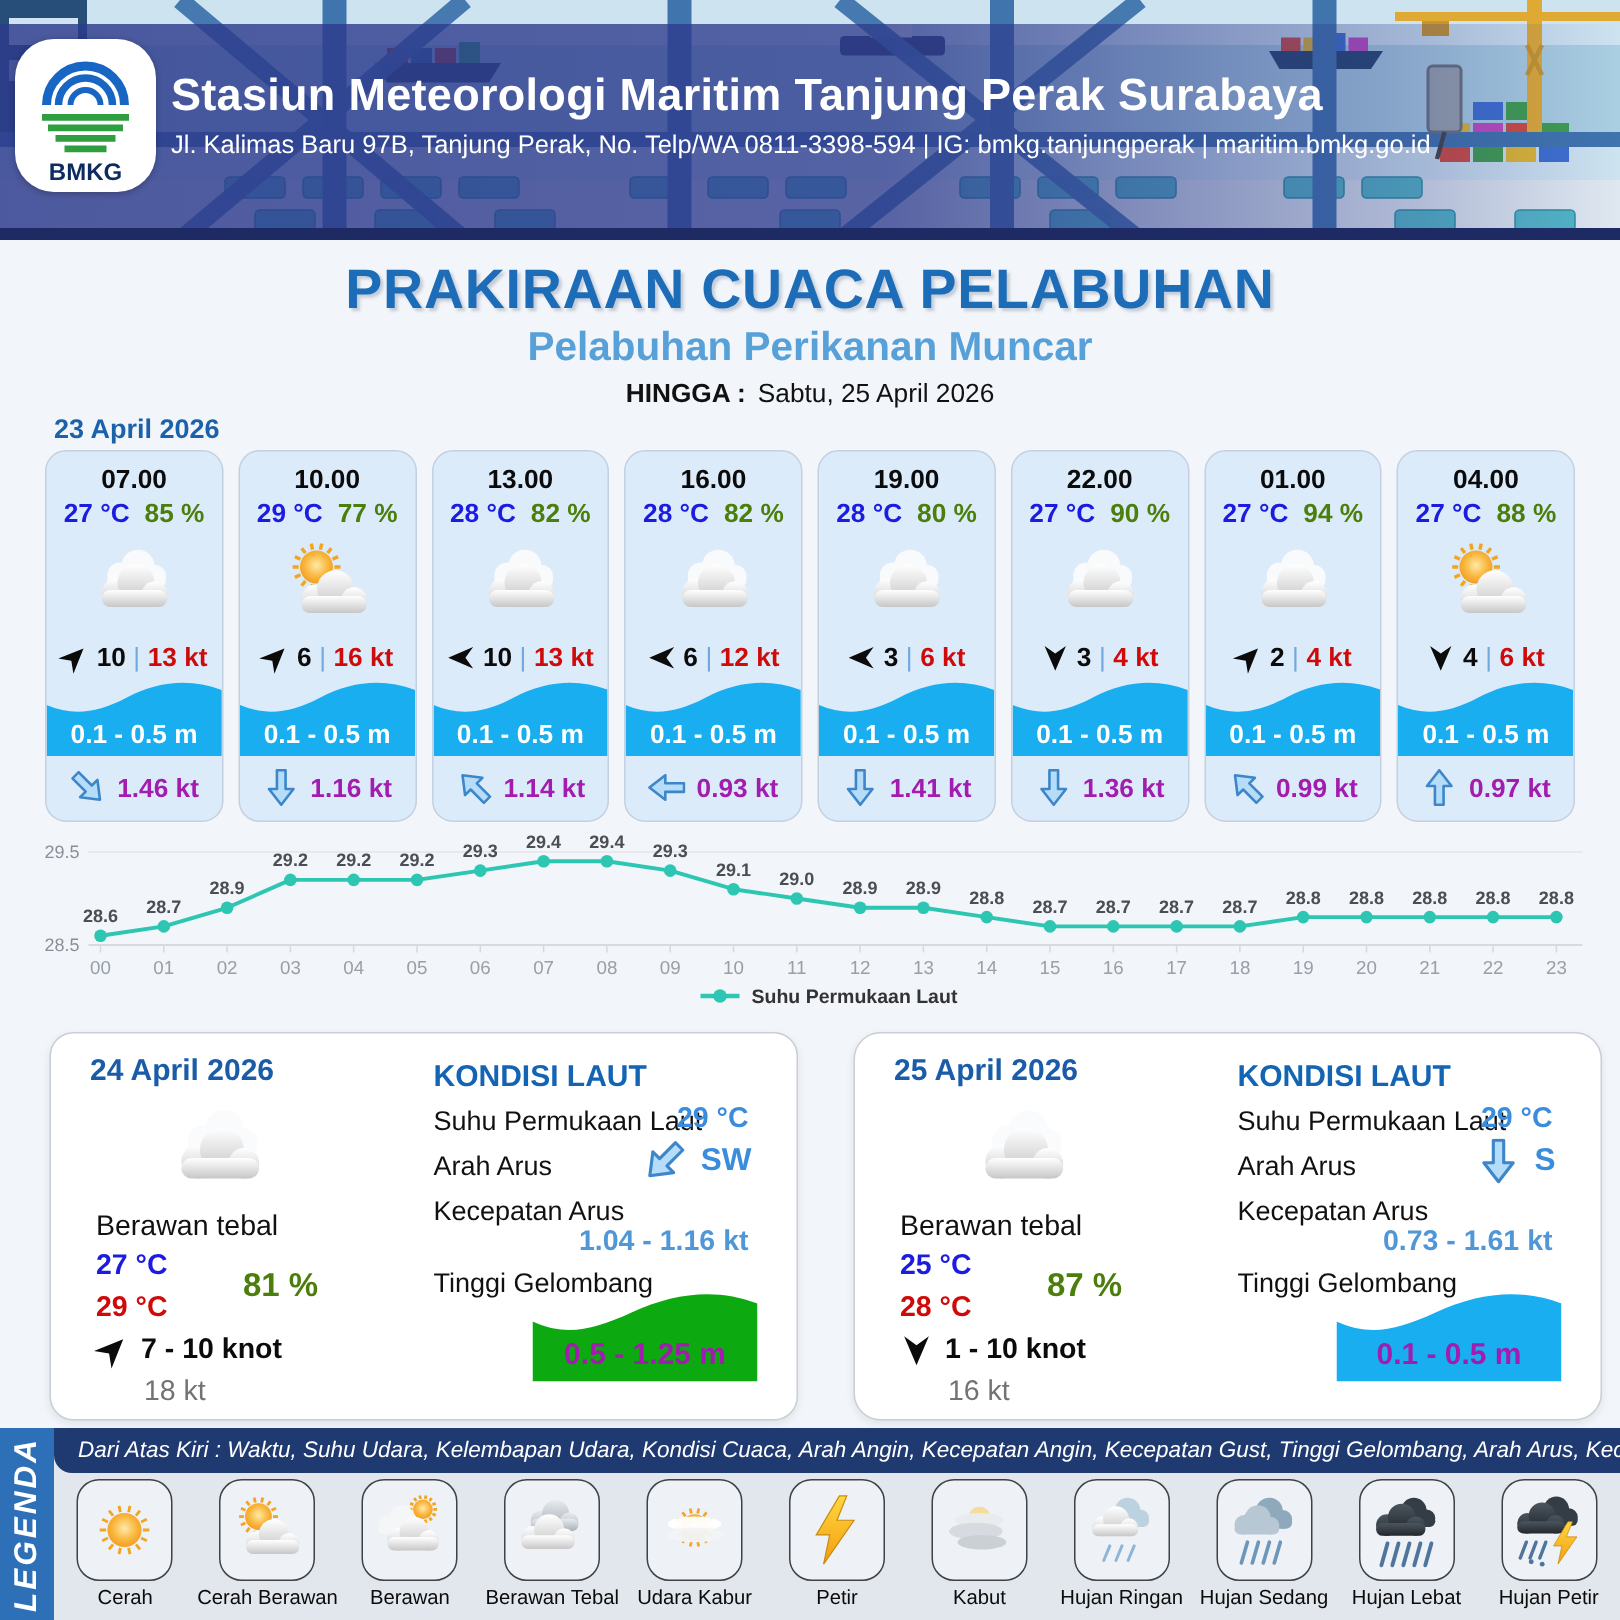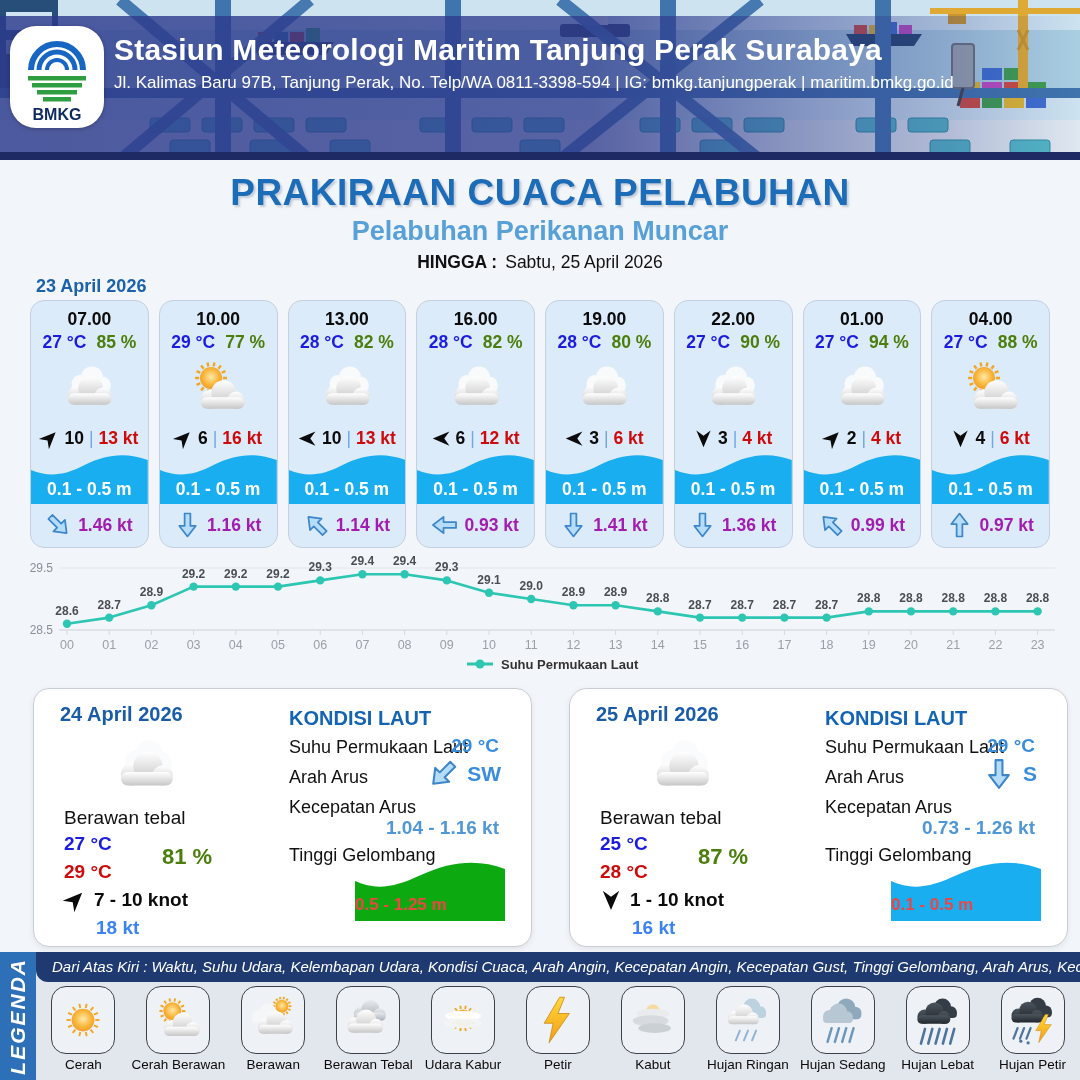--- a/index.html
+++ b/index.html
@@ -10,21 +10,21 @@
   
   .header{position:absolute;left:0;top:0;width:1080px;height:160px;overflow:hidden;}
   .header svg.hillus{position:absolute;inset:0;}
   .h-overlay{position:absolute;left:0;top:16px;width:1080px;height:138px;
     background:linear-gradient(90deg,rgba(45,58,140,.82) 0%,rgba(45,58,140,.76) 55%,rgba(45,58,140,.25) 88%,rgba(45,58,140,0) 100%);}
   .h-bottomstrip{position:absolute;left:0;top:152px;width:1080px;height:8px;background:#1d2a63;}
   .logo{position:absolute;left:10px;top:26px;width:94px;height:102px;background:#fff;border-radius:26px;
         display:flex;align-items:center;justify-content:center;box-shadow:0 1px 4px rgba(0,0,0,.25);}
   .h-text{position:absolute;left:114px;top:26px;color:#fff;}
   .h-agency{font-size:17.5px;font-weight:bold;letter-spacing:.3px;}
-  .h-station{font-size:30px;font-weight:bold;margin-top:7px;letter-spacing:.2px;}
+  .h-station{font-size:30px;font-weight:bold;margin-top:21px;letter-spacing:.2px;}
   .h-address{font-size:17px;margin-top:6px;}
 
   
   .title-main{position:absolute;left:0;top:172px;width:1080px;text-align:center;
     font-size:37px;font-weight:bold;color:#1d6cb7;letter-spacing:.5px;
     text-shadow:2px 2px 2px rgba(110,130,155,.35);}
   .title-sub{position:absolute;left:0;top:216px;width:1080px;text-align:center;
     font-size:27px;font-weight:bold;color:#57a0d8;}
   .validity{position:absolute;left:0;top:252px;width:1080px;display:flex;justify-content:center;gap:110px;
     font-size:17.5px;color:#111;}
@@ -63,33 +63,33 @@
   .dc-date{position:absolute;left:26px;top:14px;font-size:20px;font-weight:bold;color:#1a5ca8;}
   .dc-icon{position:absolute;left:52px;top:40px;width:120px;height:76px;}
   .dc-icon svg{width:100%;height:100%;}
   .dc-cond{position:absolute;left:30px;top:118px;font-size:19px;color:#111;}
   .dc-tmin{position:absolute;left:30px;top:144px;font-size:19px;font-weight:bold;color:#1c1ce0;}
   .dc-tmax{position:absolute;left:30px;top:172px;font-size:19px;font-weight:bold;color:#cf0a0a;}
   .dc-hum{position:absolute;left:128px;top:155px;font-size:22px;font-weight:bold;color:#4b7e0a;}
   .dc-wind{position:absolute;left:30px;top:200px;display:flex;align-items:center;gap:8px;
     font-size:19px;font-weight:bold;color:#0b0b0b;}
   .dc-wind .warrow{width:22px;height:22px;}
-  .dc-gust{position:absolute;left:62px;top:228px;font-size:19px;font-weight:bold;color:#3b82f6;}
+  .dc-gust{position:absolute;left:62px;top:228px;font-size:19px;font-weight:normal;color:#737373;}
   .dc-sea-title{position:absolute;left:255px;top:18px;font-size:20px;font-weight:bold;color:#1464b4;}
   .dc-lbl{position:absolute;left:255px;font-size:18px;color:#111;}
   .dc-lbl.l1{top:48px;} .dc-lbl.l2{top:78px;} .dc-lbl.l3{top:108px;} .dc-lbl.l4{top:156px;}
   .dc-sst{position:absolute;right:32px;top:46px;font-size:19px;font-weight:bold;color:#3a8ddd;}
   .dc-dir{position:absolute;right:30px;top:72px;display:flex;align-items:center;gap:9px;
     font-size:21px;font-weight:bold;color:#3a8ddd;}
   .dc-dir .carrow{width:30px;height:26px;}
   .dc-cur{position:absolute;right:32px;top:128px;font-size:19px;font-weight:bold;color:#4f97d7;}
   .dc-wavebox{position:absolute;right:26px;top:168px;width:150px;height:64px;}
   .dc-wavebox svg{position:absolute;inset:0;width:100%;height:100%;}
-  .dc-wavetext{position:absolute;left:0;right:0;bottom:6px;text-align:left;color:#ef4444;
-    font-size:17px;font-weight:bold;}
+  .dc-wavetext{position:absolute;left:0;right:0;bottom:6px;text-align:center;color:#a21caf;
+    font-size:20px;font-weight:bold;}
 
   
   .legend{position:absolute;left:0;top:952px;width:1080px;height:128px;background:#e2e6ed;}
   .legend-side{position:absolute;left:0;top:0;width:36px;height:128px;background:#2e70b8;
     display:flex;align-items:center;justify-content:center;}
   .legend-side span{writing-mode:vertical-rl;transform:rotate(180deg);color:#fff;font-size:21px;
     font-weight:bold;font-style:italic;letter-spacing:2px;}
   .legend-caption{position:absolute;left:36px;top:0;width:1044px;height:30px;background:#1f3a70;
     border-radius:0 0 0 12px;color:#fff;font-style:italic;font-size:15px;line-height:30px;
     padding-left:16px;box-sizing:border-box;white-space:nowrap;overflow:hidden;}
@@ -846,21 +846,21 @@
         <div class="dc-lbl l2">Arah Arus</div>
         <div class="dc-dir">
           <span class="carrow" style="transform: rotate(90deg);">
             <svg viewBox="0 0 26 20">
               <polygon points="1,7 14,7 14,1.5 25,10 14,18.5 14,13 1,13" fill="#b5dcf8" stroke="#3c86c9" stroke-width="1.8" stroke-linejoin="round"></polygon>
             </svg>
           </span>
           <span>S</span>
         </div>
         <div class="dc-lbl l3">Kecepatan Arus</div>
-        <div class="dc-cur">0.73 - 1.26 kt</div>
+        <div class="dc-cur">0.73 - 1.61 kt</div>
         <div class="dc-lbl l4">Tinggi Gelombang</div>
         <div class="dc-wavebox">
           <svg viewBox="0 0 150 64" preserveAspectRatio="none">
             <path d="M0,24 C22,34 40,30 66,18 C96,4 124,2 150,12 L150,64 L0,64 Z" fill="#18aeef"></path>
           </svg>
           <div class="dc-wavetext">0.1 - 0.5 m</div>
         </div>
       </div>
     </div>
 

